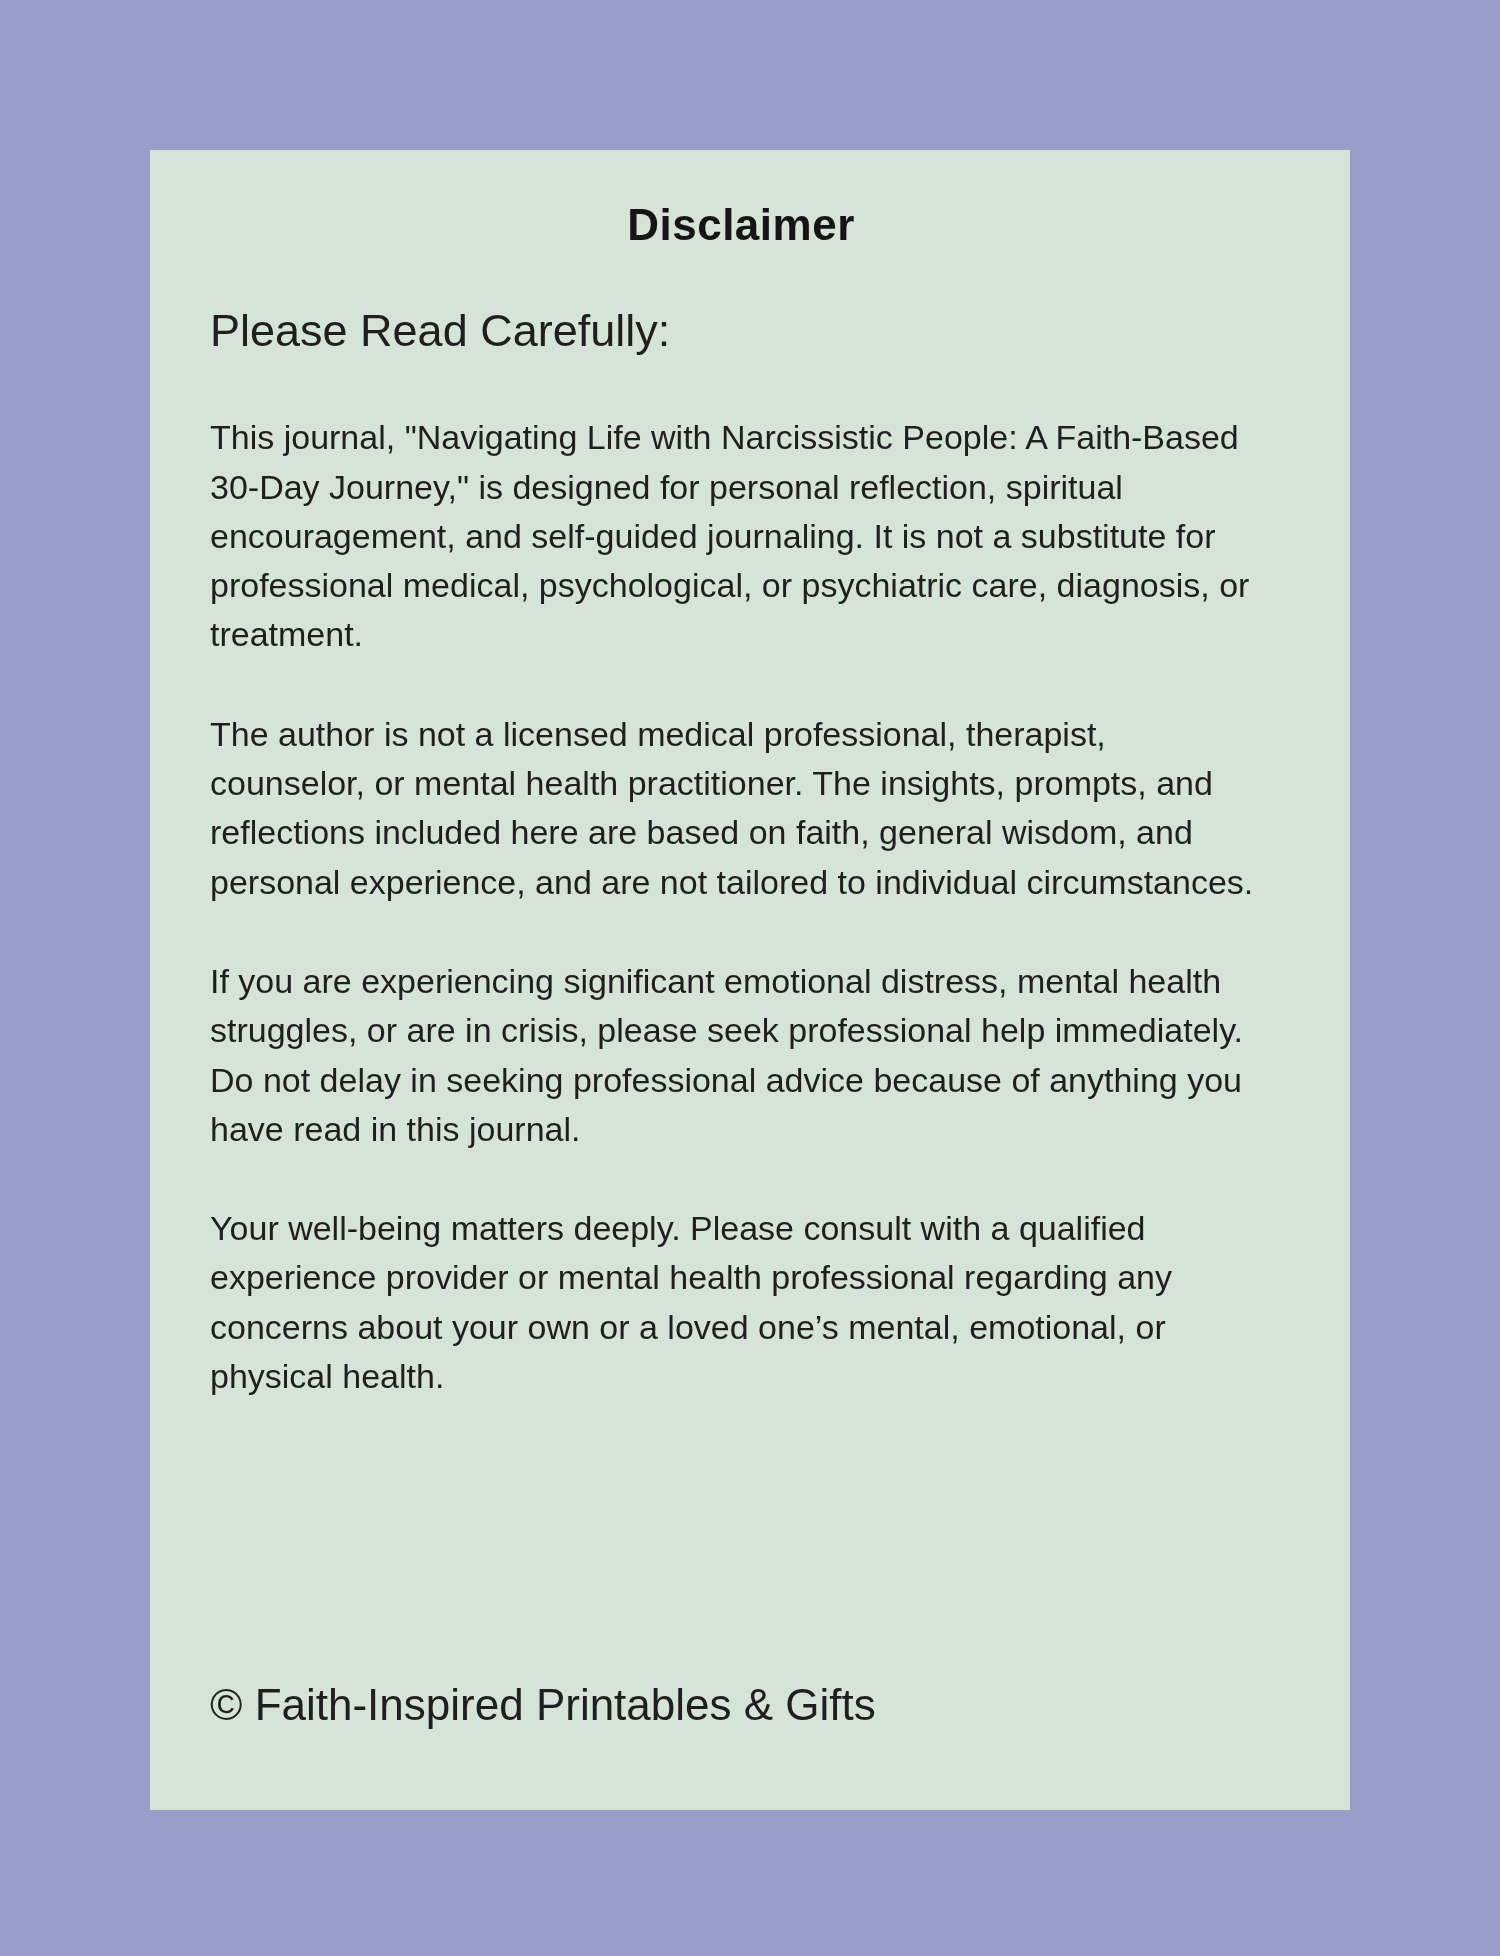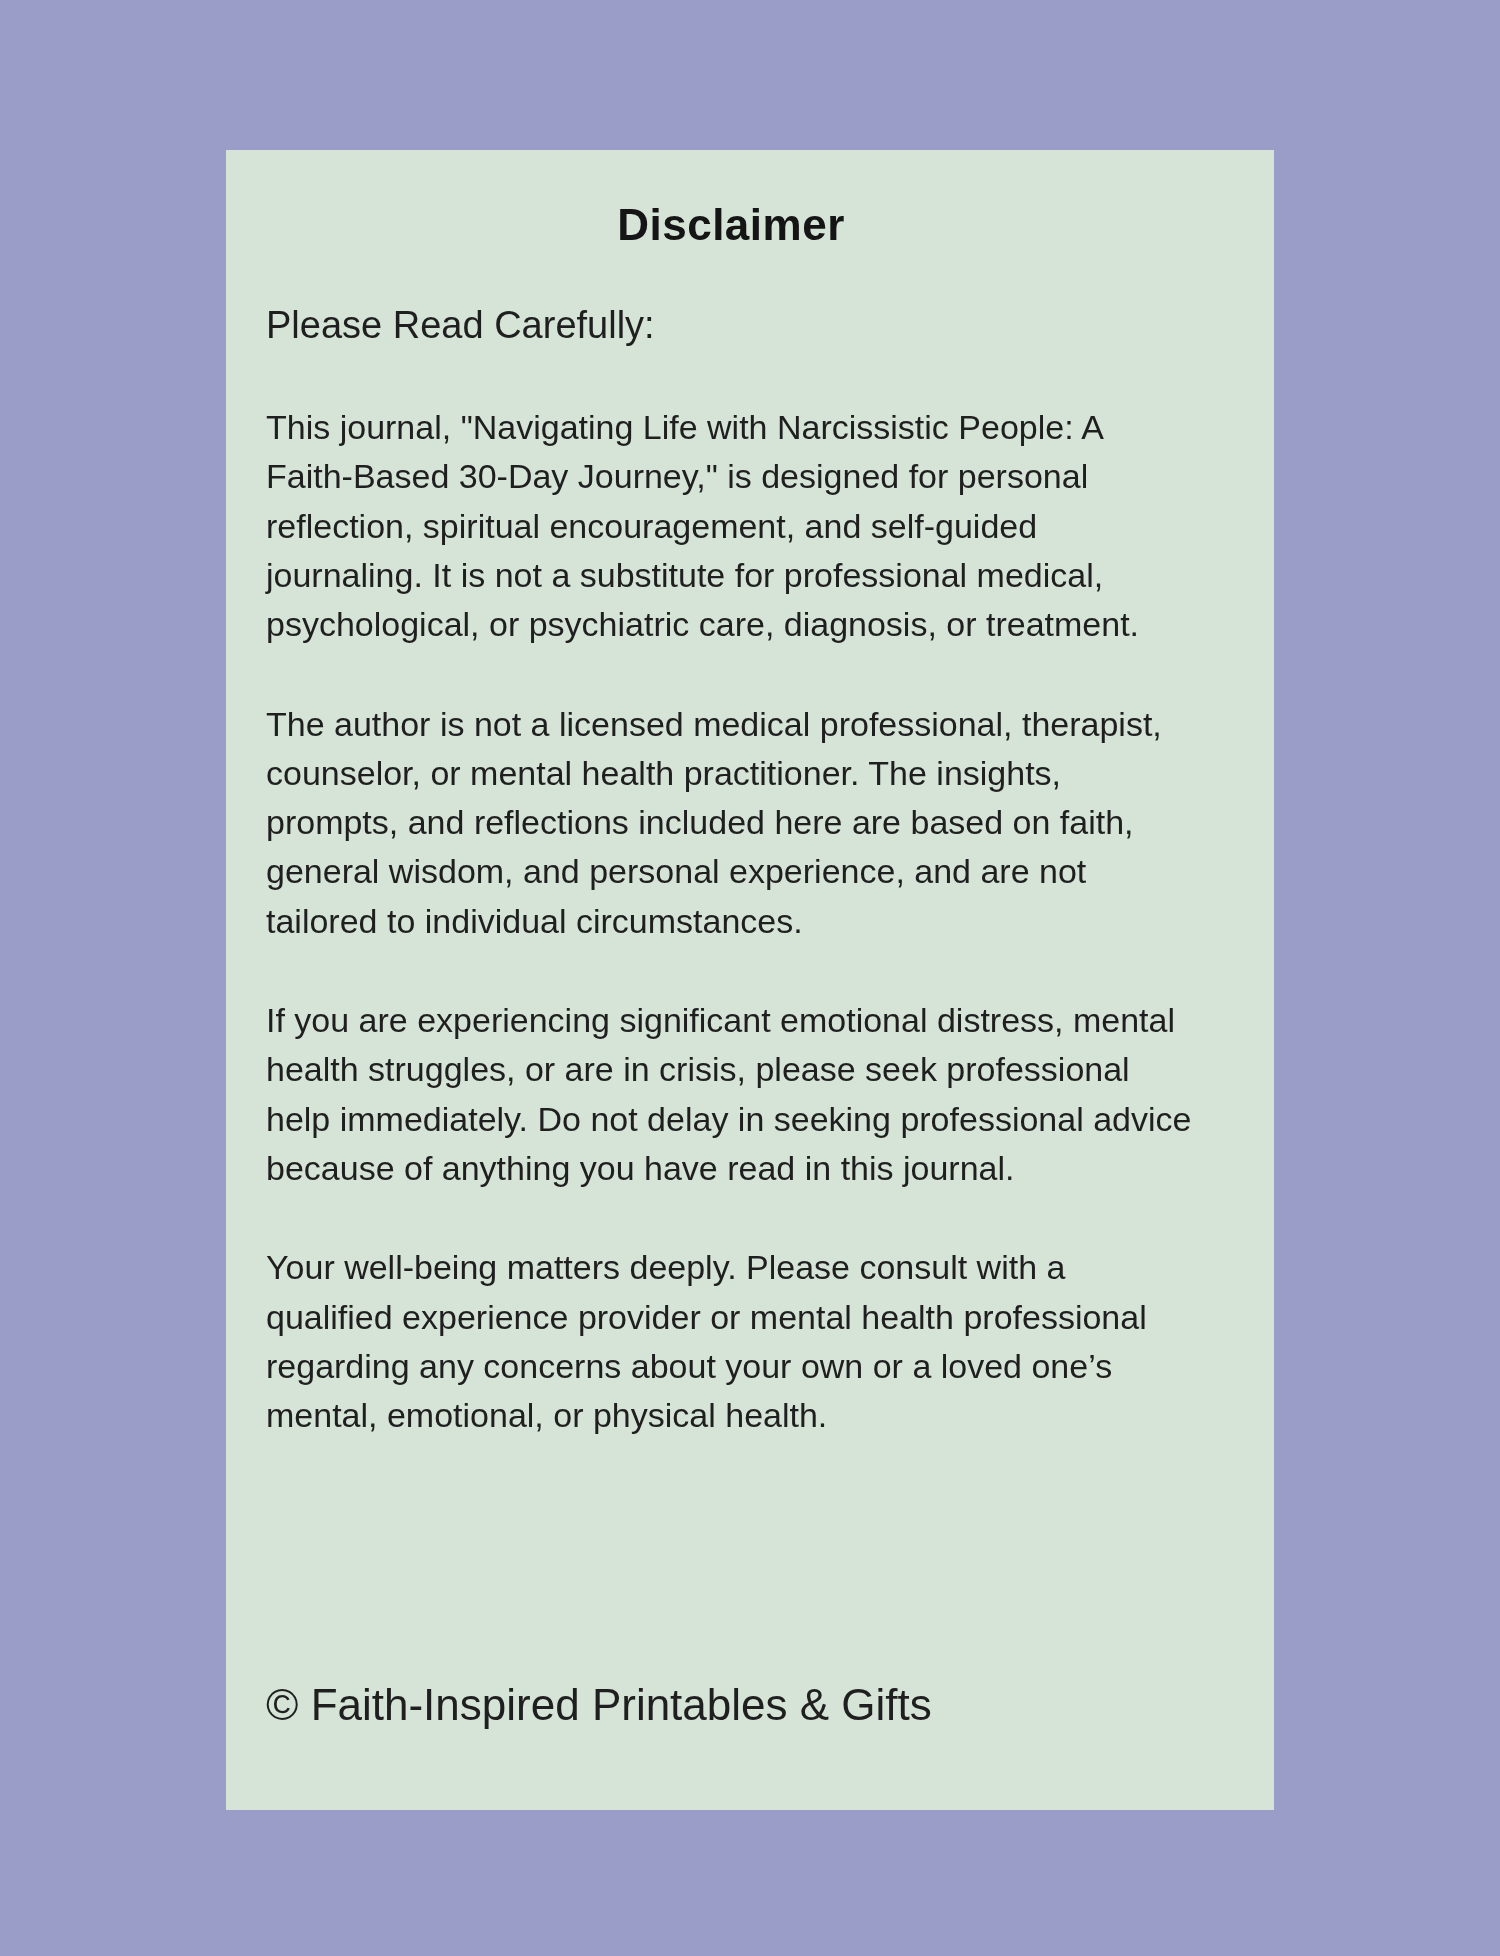--- a/index.html
+++ b/index.html
@@ -19,38 +19,38 @@
   }
   .page {
     width: 1500px;
     height: 1956px;
     display: flex;
     justify-content: center;
     align-items: flex-start;
   }
   .panel {
     margin-top: 150px;
-    width: 1048px;
+    width: 1200px;
     height: 1660px;
     background: var(--panel);
     display: flex;
     flex-direction: column;
-    padding: 32px 78px 70px 40px;
+    padding: 32px 78px 70px 60px;
   }
   .title {
     text-align: center;
     font-size: 44px;
     font-weight: 700;
     letter-spacing: 0.5px;
     margin-top: 18px;
     margin-bottom: 48px;
     color: #151515;
   }
   .intro {
-    font-size: 38px;
+    font-size: 45px;
     line-height: 1.45;
     margin-bottom: 50px;
   }
   .para {
     font-size: 34px;
     line-height: 1.45;
     margin-bottom: 50px;
     max-width: 1044px;
   }
   .footer {

